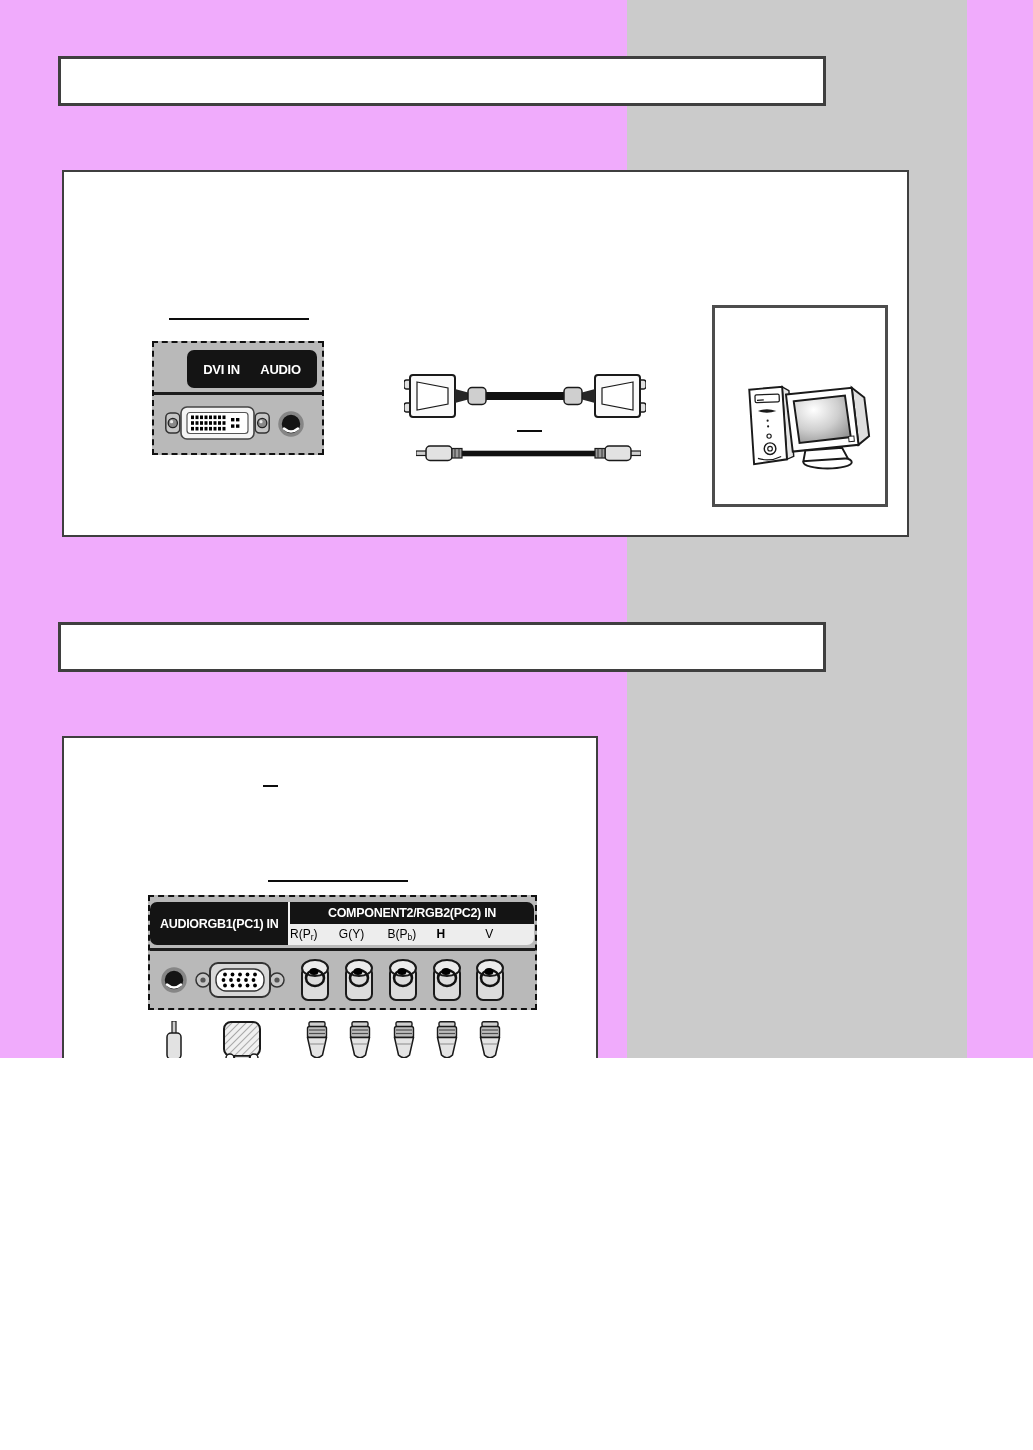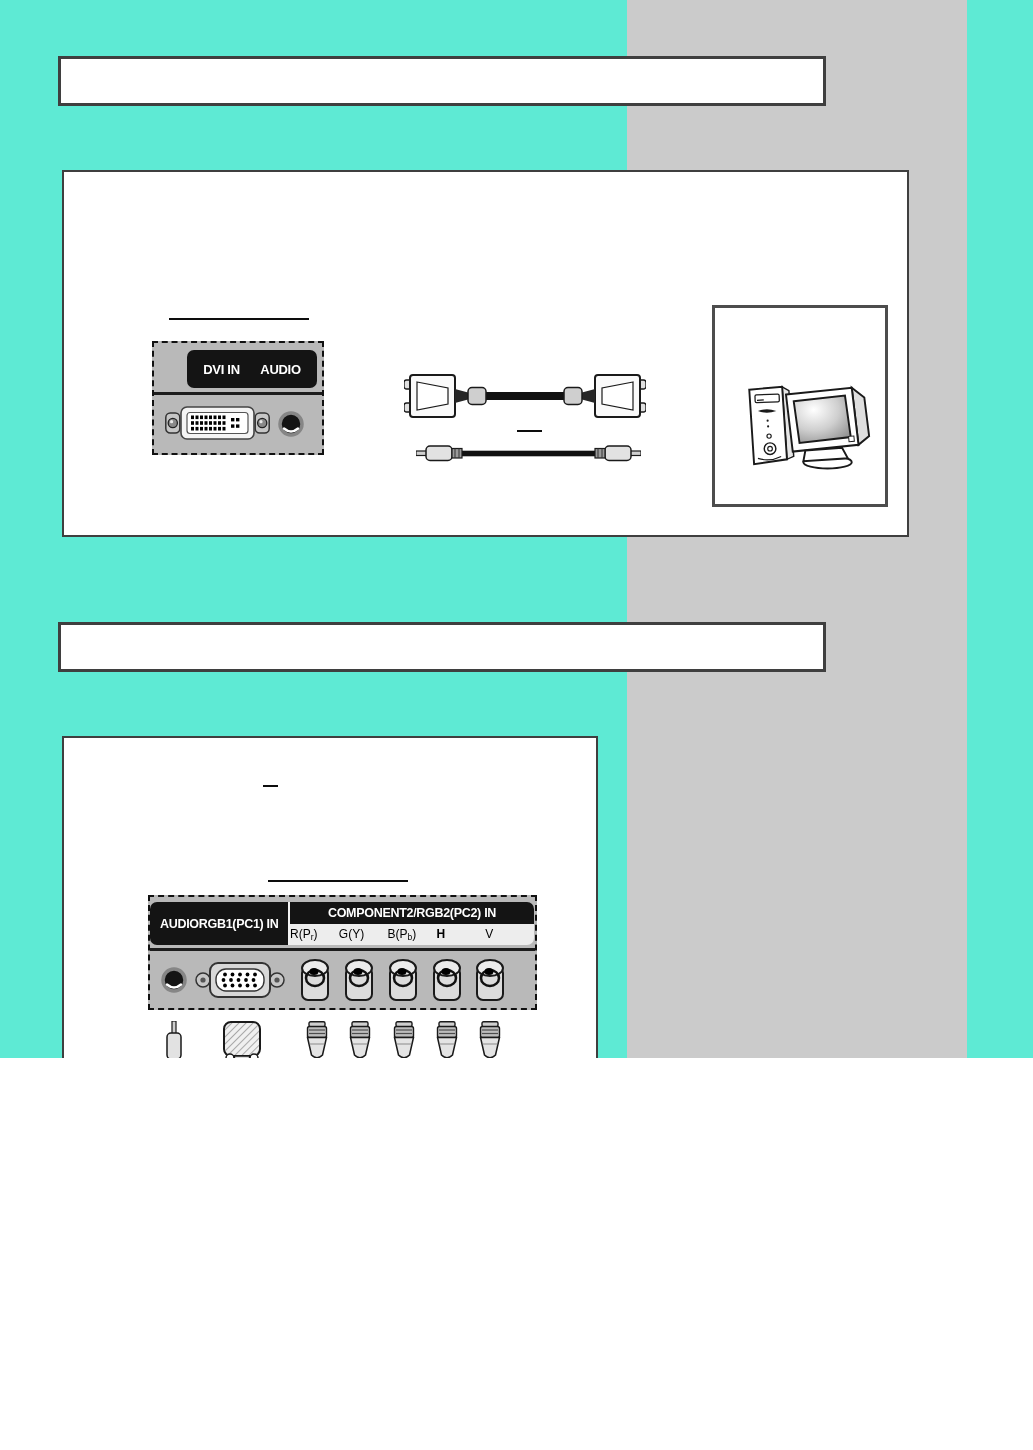--- a/index.html
+++ b/index.html
@@ -1,17 +1,17 @@
 <!DOCTYPE html>
 <html><head>
 <meta charset="utf-8">
 <style>
   html,body{margin:0;padding:0;background:#fff;}
   .page{
-    position:relative;width:1033px;height:1058px;background:#5eead4;
+    position:relative;width:1033px;height:1058px;background:#f0abfc;
     font-family:"Liberation Sans",sans-serif;overflow:hidden;
   }
   .sidebar{position:absolute;left:627px;top:0;width:340px;height:1447px;background:#cbcbcb;}
   .bottom-rule{position:absolute;left:0;top:1446px;width:1033px;height:3px;background:#0a0a0a;}
 
   .title-box{
     position:absolute;left:58px;width:768px;height:50px;
     background:#fff;border:3px solid #3f3f3f;box-sizing:border-box;
   }
   #title-box-1{top:56px;}

